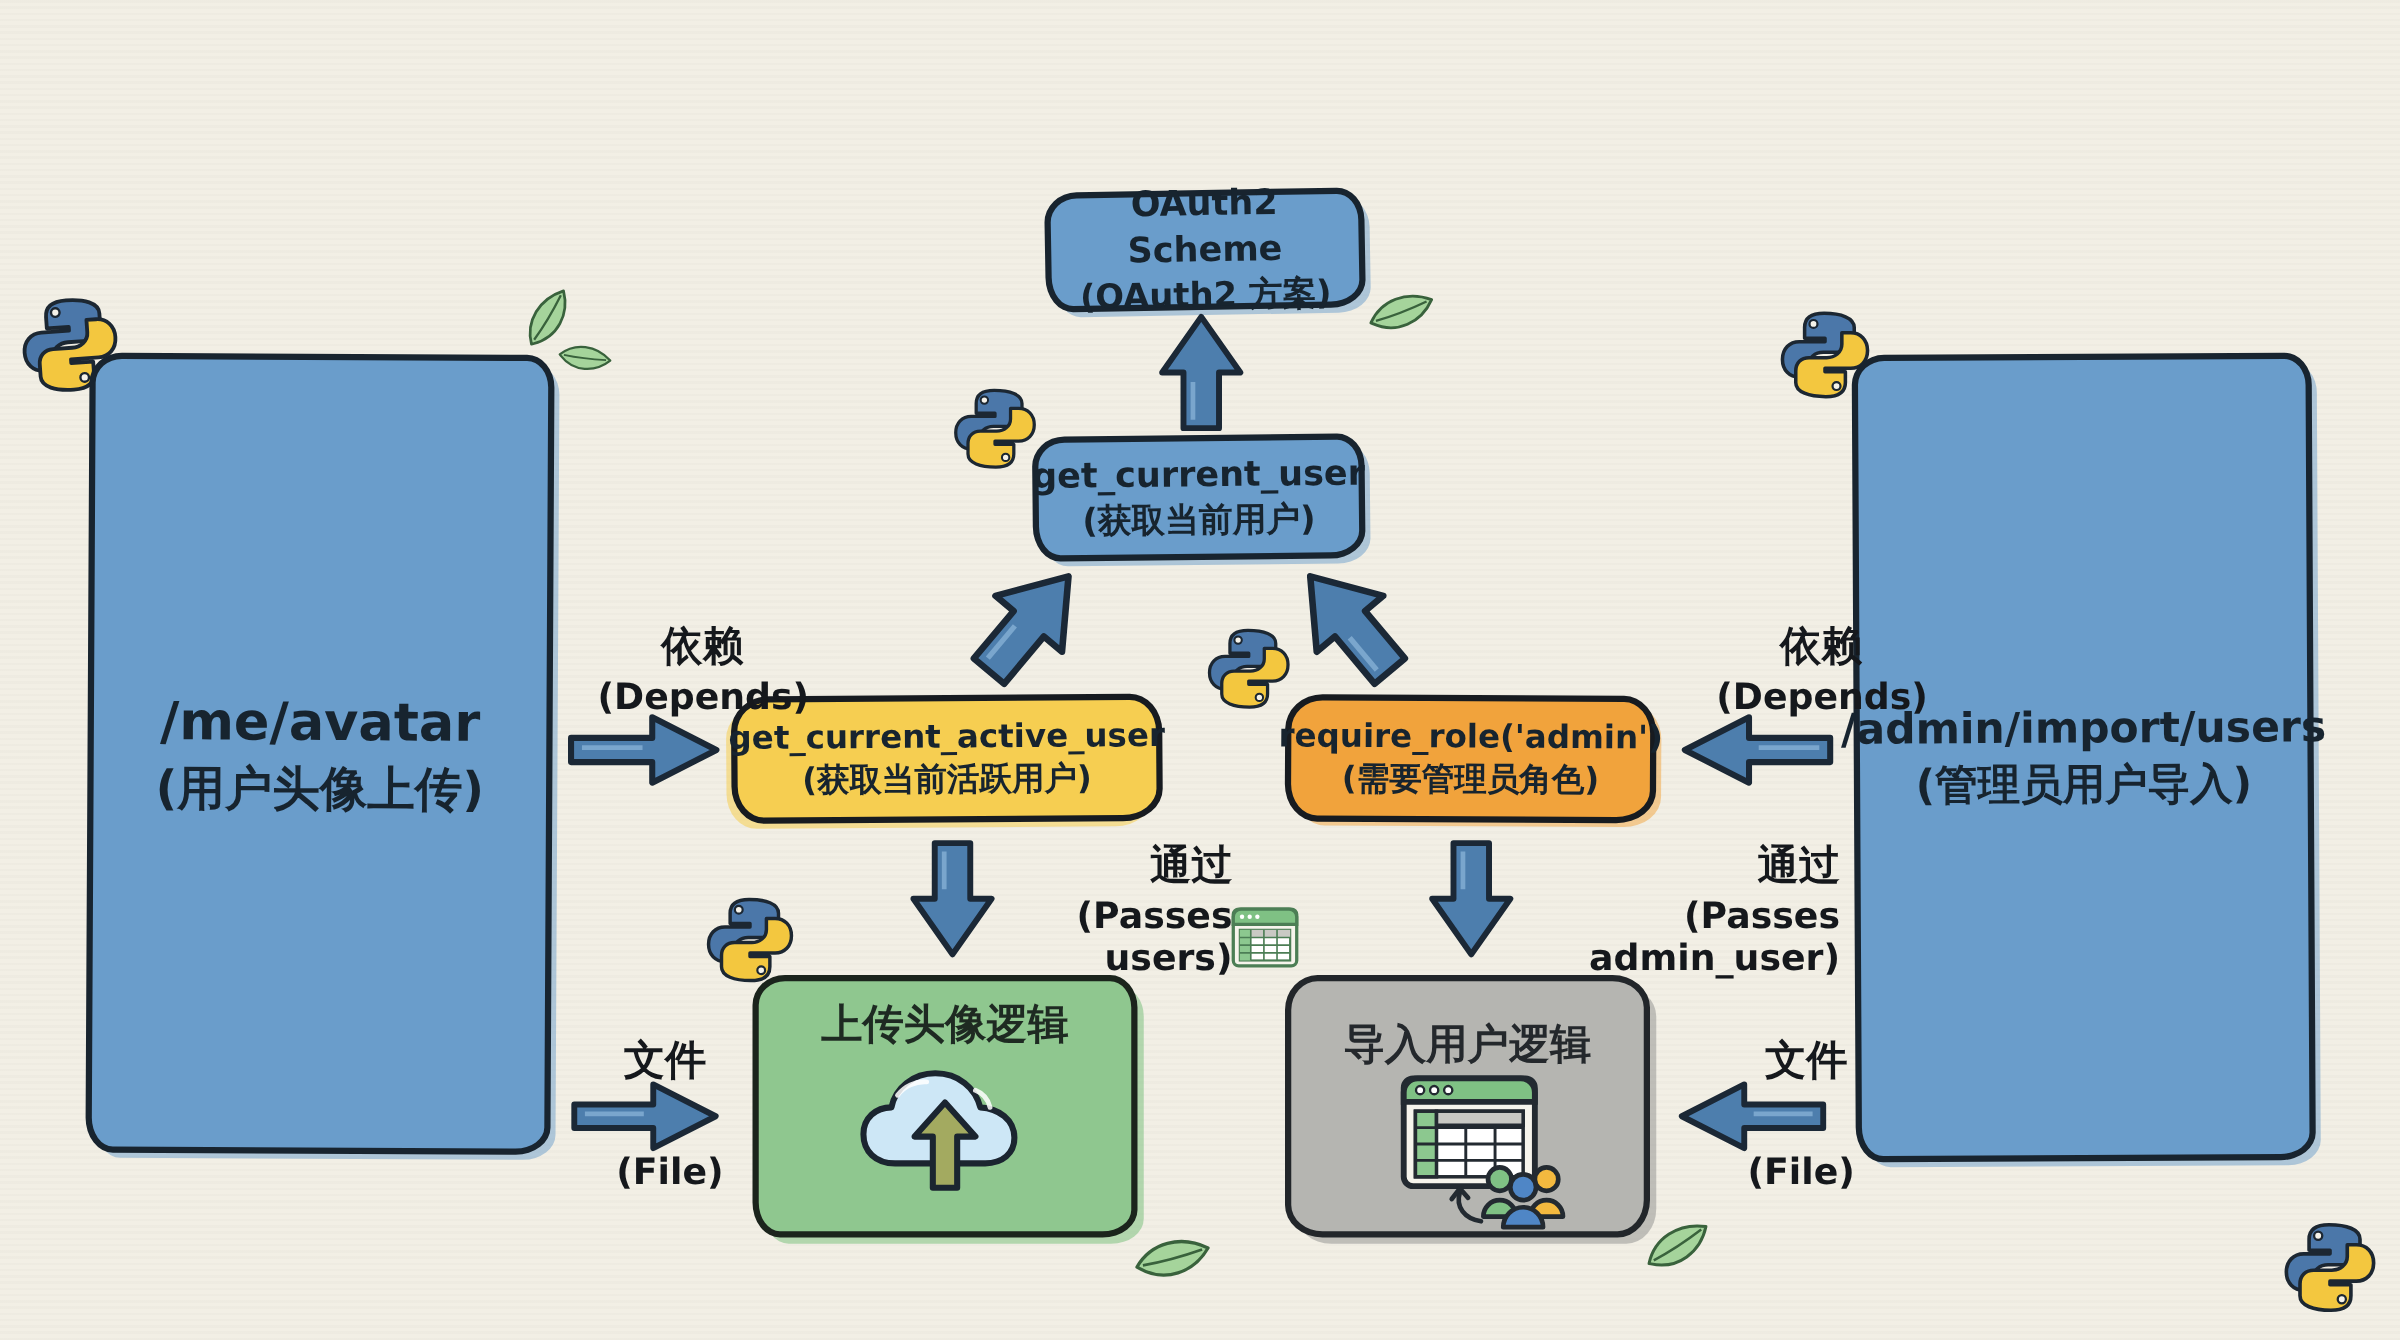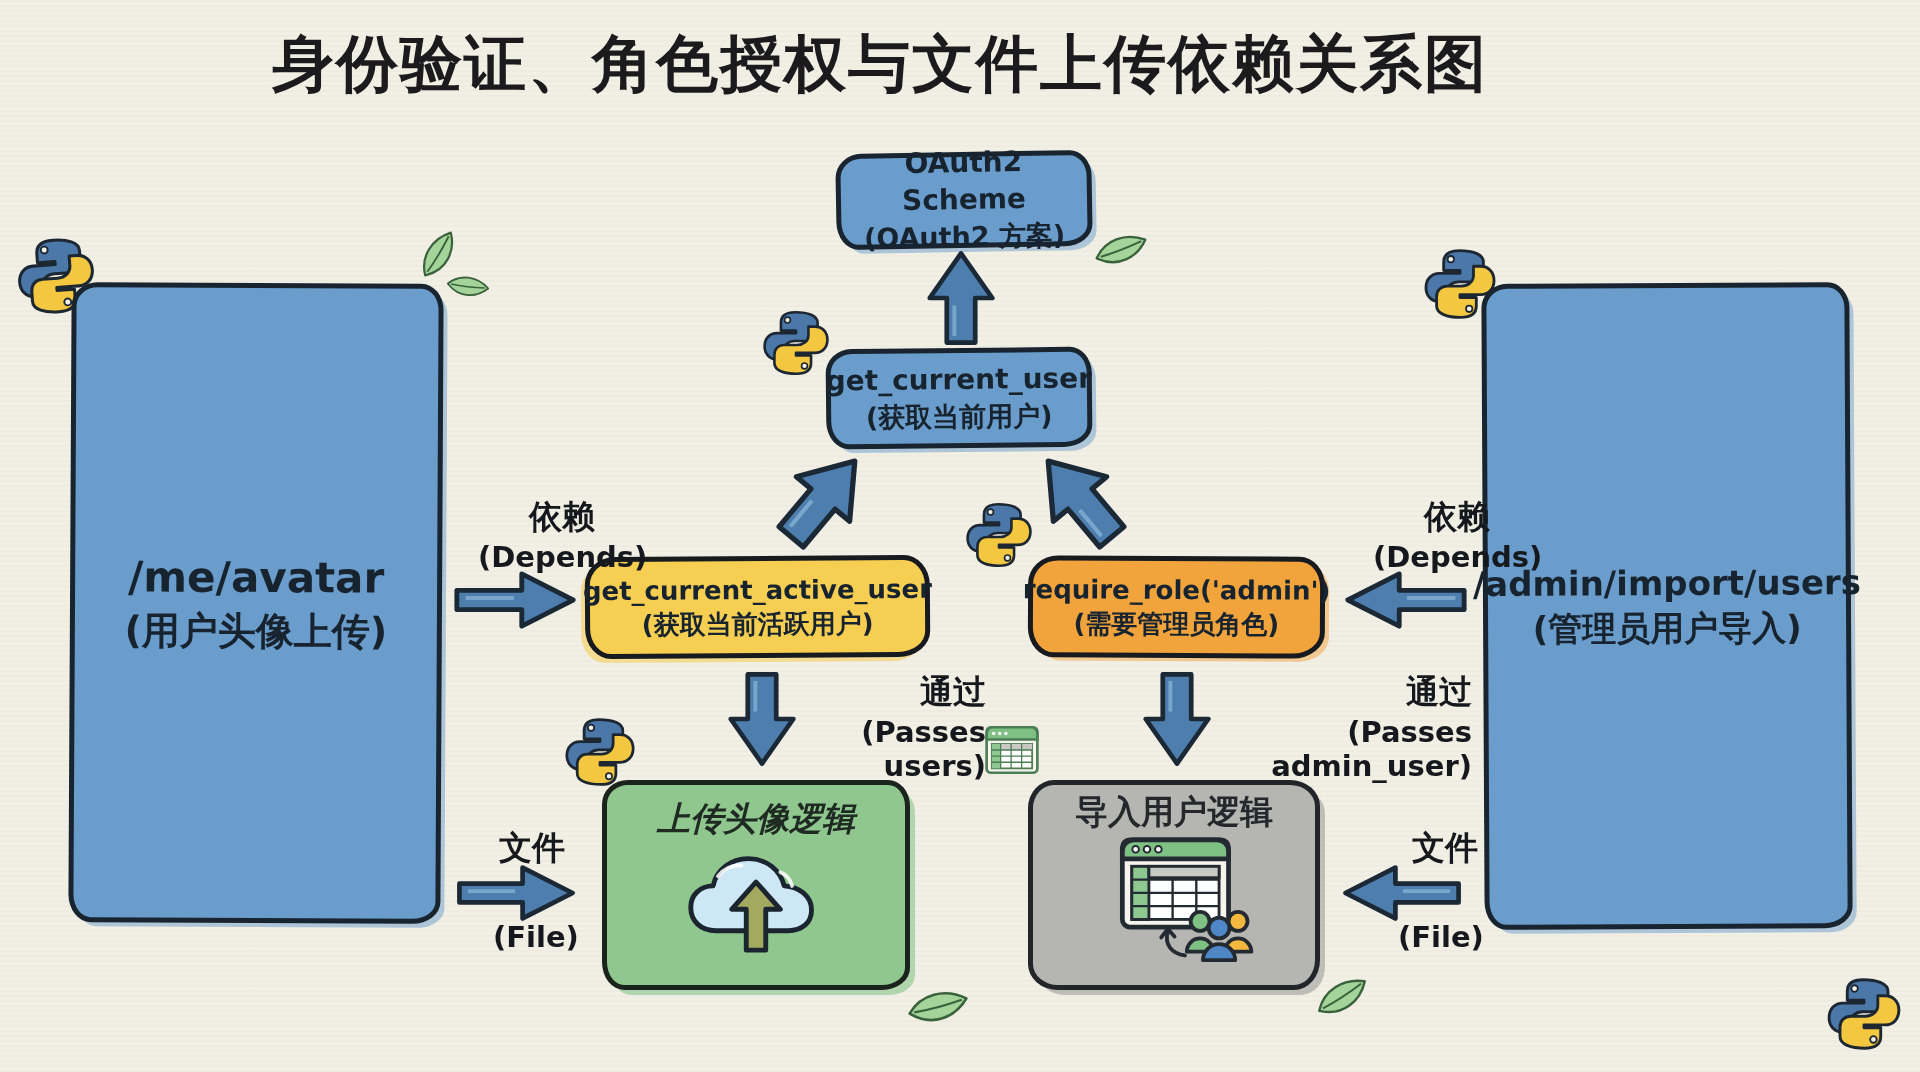--- a/index.html
+++ b/index.html
@@ -26,21 +26,21 @@
         box-shadow:-6px 6px 0 -2px rgba(246,206,81,.55);}
   .orange{background:#f1a33c;border-color:#171b20;
         border-radius:30px 26px 32px 26px/28px 30px 26px 30px;
         box-shadow:6px 5px 0 -2px rgba(241,163,60,.5);}
   .green{background:#8fc78f;border-color:#1b241c;
         border-radius:26px 22px 28px 22px/24px 26px 22px 28px;
         justify-content:flex-start;padding-top:12px;
         box-shadow:7px 7px 0 -2px rgba(143,199,143,.65);}
   .gray{background:#b5b5b1;border-color:#22262a;
         border-radius:26px 30px 26px 30px/28px 26px 30px 26px;
-        justify-content:flex-start;padding-top:5px;
+        justify-content:flex-start;padding-top:28px;
         box-shadow:7px 7px 0 -2px rgba(150,150,147,.55);}
   .t28{font-size:28px;} .t27{font-size:27px;} .t26{font-size:26px;}
   .t33{font-size:33px;} .t42{font-size:42px;} .t38{font-size:38px;}
   .t34{font-size:34px;}
   .edge-label{position:absolute;text-align:right;font-weight:700;color:#15181c;z-index:4;}
   .edge-label .zh{font-size:33px;display:block;}
   .edge-label .en{font-size:29px;display:block;font-weight:600;margin-left:48px;}
   .deco{position:absolute;z-index:1;}
   .arrow{position:absolute;z-index:3;}
   .rot40{transform:rotate(40deg);}
@@ -121,21 +121,20 @@
       <rect x="9" y="22" width="46" height="28" fill="#ffffff" stroke="#4c7e55" stroke-width="2"></rect>
       <rect x="9" y="22" width="10" height="28" fill="#8cc88f"></rect>
       <rect x="19" y="22" width="36" height="7" fill="#c9c9c4"></rect>
       <path d="M19 22 V50 M31 22 V50 M43 22 V50 M9 29 H55 M9 36 H55 M9 43 H55" stroke="#4c7e55" stroke-width="1.5" fill="none"></path>
     </symbol>
   </defs>
 </svg>
 
 <div class="canvas">
 
-  <div class="title">身份验证、角色授权与文件上传依赖关系图</div>
 
   <div class="box blue" style="left:70px;top:283px;width:372px;height:640px;transform:rotate(.3deg);">
     <span class="t42">/me/avatar</span>
     <span class="t38">(用户头像上传)</span>
   </div>
 
   <div class="box blue" style="left:1483px;top:283px;width:368px;height:646px;transform:rotate(-.3deg);">
     <span class="t34">/admin/import/users</span>
     <span class="t34">(管理员用户导入)</span>
   </div>
@@ -154,21 +153,21 @@
     <span class="t26">get_current_active_user</span>
     <span class="t26">(获取当前活跃用户)</span>
   </div>
 
   <div class="box orange" style="left:1028px;top:556px;width:297px;height:102px;transform:rotate(.3deg);">
     <span class="t26">require_role('admin')</span>
     <span class="t26">(需要管理员角色)</span>
   </div>
 
   <div class="box green" style="left:602px;top:780px;width:308px;height:210px;">
-    <span class="t33" style="color:#1e2a22;font-style:italic;">上传头像逻辑</span>
+    <span class="t33" style="color:#1e2a22;">上传头像逻辑</span>
     <svg width="150" height="112" viewBox="0 0 150 115" style="margin-top:4px;">
         <use href="#sym-cloud-upload"></use>
       </svg>
   </div>
 
   <div class="box gray" style="left:1028px;top:780px;width:292px;height:210px;">
     <span class="t33" style="color:#24282c;">导入用户逻辑</span>
     <svg width="165" height="128" viewBox="0 0 170 135" style="margin-top:2px;">
         <use href="#sym-import-users"></use>
       </svg>

